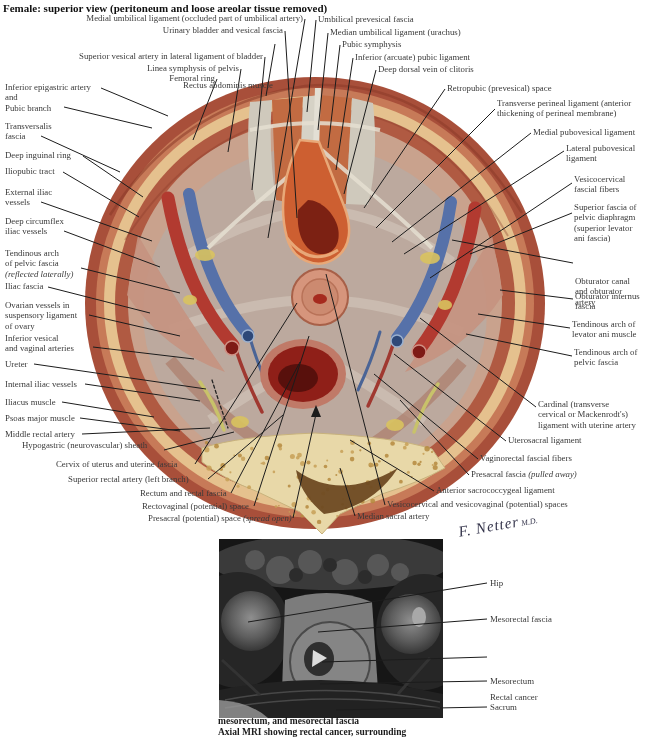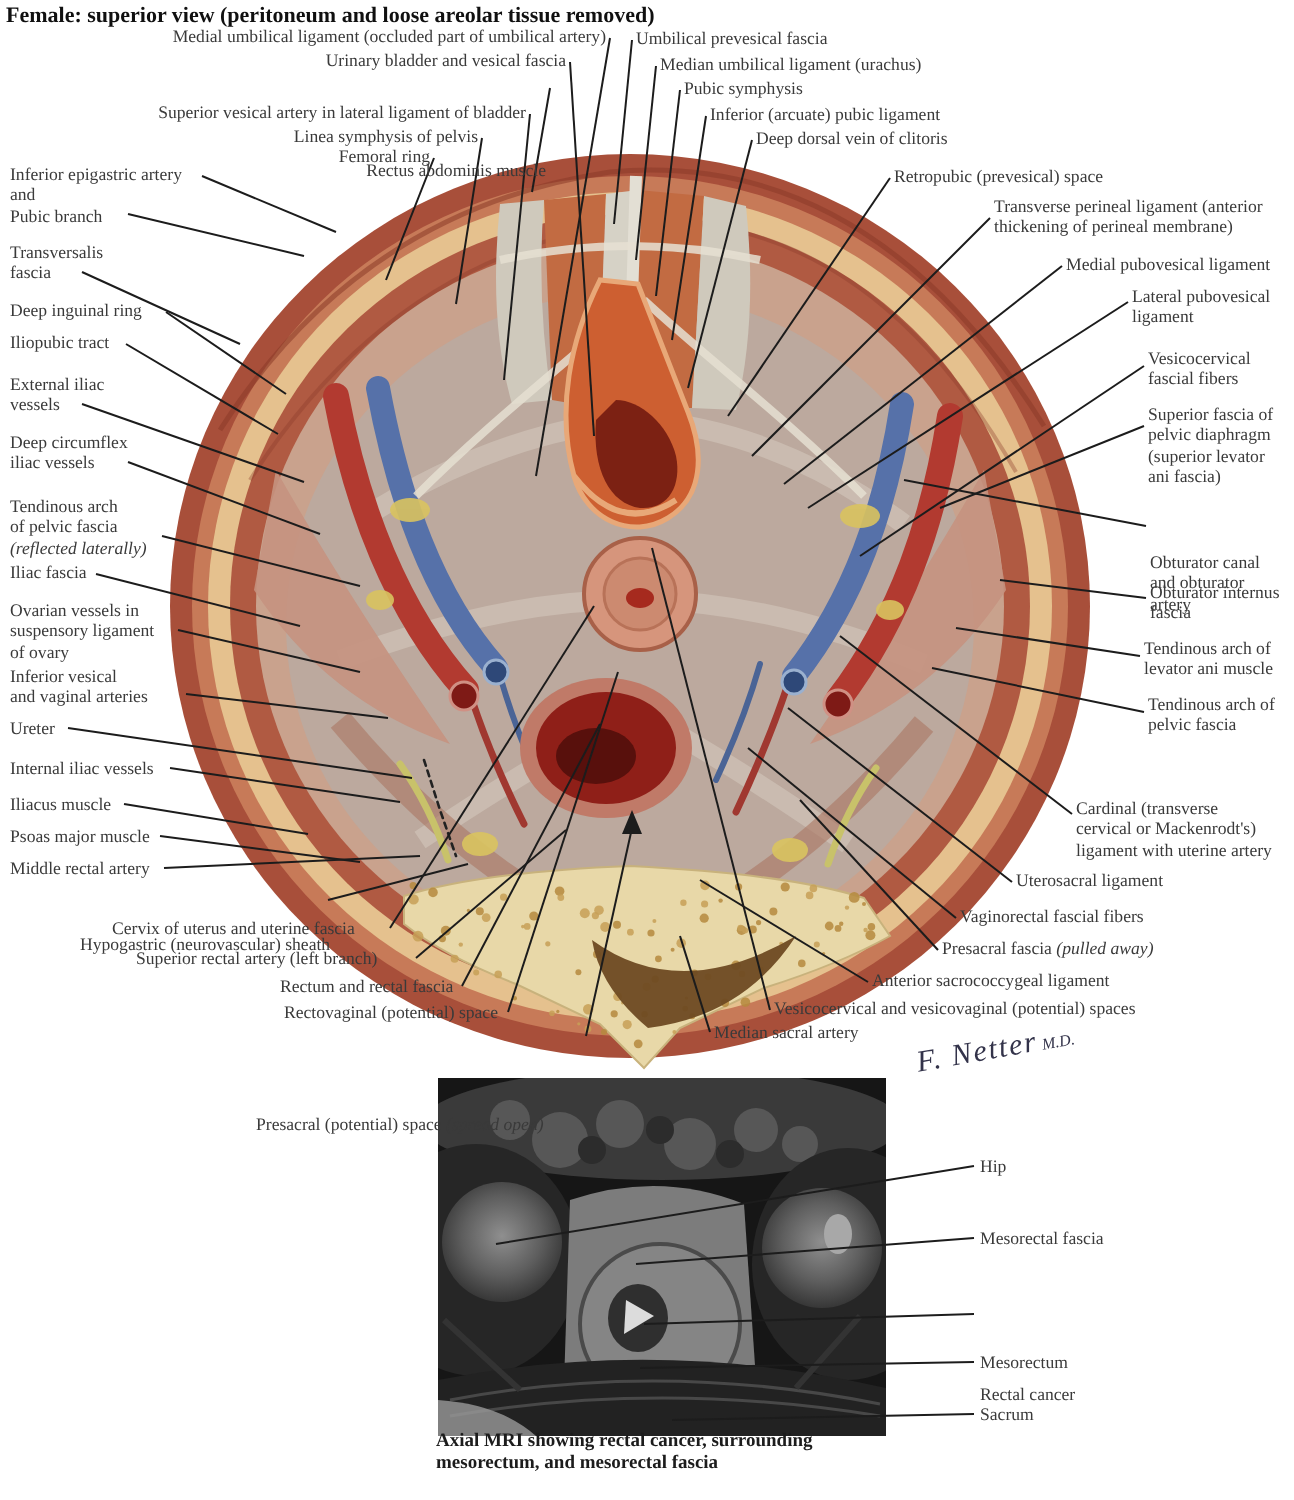--- a/index.html
+++ b/index.html
@@ -369,33 +369,33 @@
     <div class="lbl" style="left: 5px; top: 300px;">Ovarian vessels in
 suspensory ligament
 of ovary</div>
     <div class="lbl" style="left: 5px; top: 333px;">Inferior vesical
 and vaginal arteries</div>
     <div class="lbl" style="left: 5px; top: 359px;">Ureter</div>
     <div class="lbl" style="left: 5px; top: 379px;">Internal iliac vessels</div>
     <div class="lbl" style="left: 5px; top: 397px;">Iliacus muscle</div>
     <div class="lbl" style="left: 5px; top: 413px;">Psoas major muscle</div>
     <div class="lbl" style="left: 5px; top: 429px;">Middle rectal artery</div>
-    <div class="lbl" style="left: 22px; top: 467px; margin-left: 18px;">Hypogastric (neurovascular) sheath</div>
+    <div class="lbl" style="left: 22px; top: 440px;">Hypogastric (neurovascular) sheath</div>
     <div class="lbl" style="left: 56px; top: 459px;">Cervix of uterus and uterine fascia</div>
     <div class="lbl" style="left: 68px; top: 474px;">Superior rectal artery (left branch)</div>
     <div class="lbl" style="left: 140px; top: 488px;">Rectum and rectal fascia</div>
     <div class="lbl" style="left: 142px; top: 501px;">Rectovaginal (potential) space</div>
-    <div class="lbl" style="left: 128px; top: 513px; margin-top: 44px;">Presacral (potential) space<i> (spread open)</i></div>
+    <div class="lbl" style="left: 148px; top: 513px;">Presacral (potential) space<i> (spread open)</i></div>
     <div class="lbl" style="left: 490px; top: 578px;">Hip</div>
     <div class="lbl" style="left: 490px; top: 614px;">Mesorectal fascia</div>
     <div class="lbl" style="left: 490px; top: 652px; margin-top: 40px;">Rectal cancer</div>
     <div class="lbl" style="left: 490px; top: 676px;">Mesorectum</div>
     <div class="lbl" style="left: 490px; top: 702px;">Sacrum</div>
   </div>
 
 <div class="signature">
   <span>F. Netter</span><span class="md">M.D.</span>
 </div>
 
 <div class="caption">
+  <span>mesorectum, and mesorectal fascia</span>
   <span>Axial MRI showing rectal cancer, surrounding</span>
-  <span>mesorectum, and mesorectal fascia</span>
 </div>
 
 </body></html>

